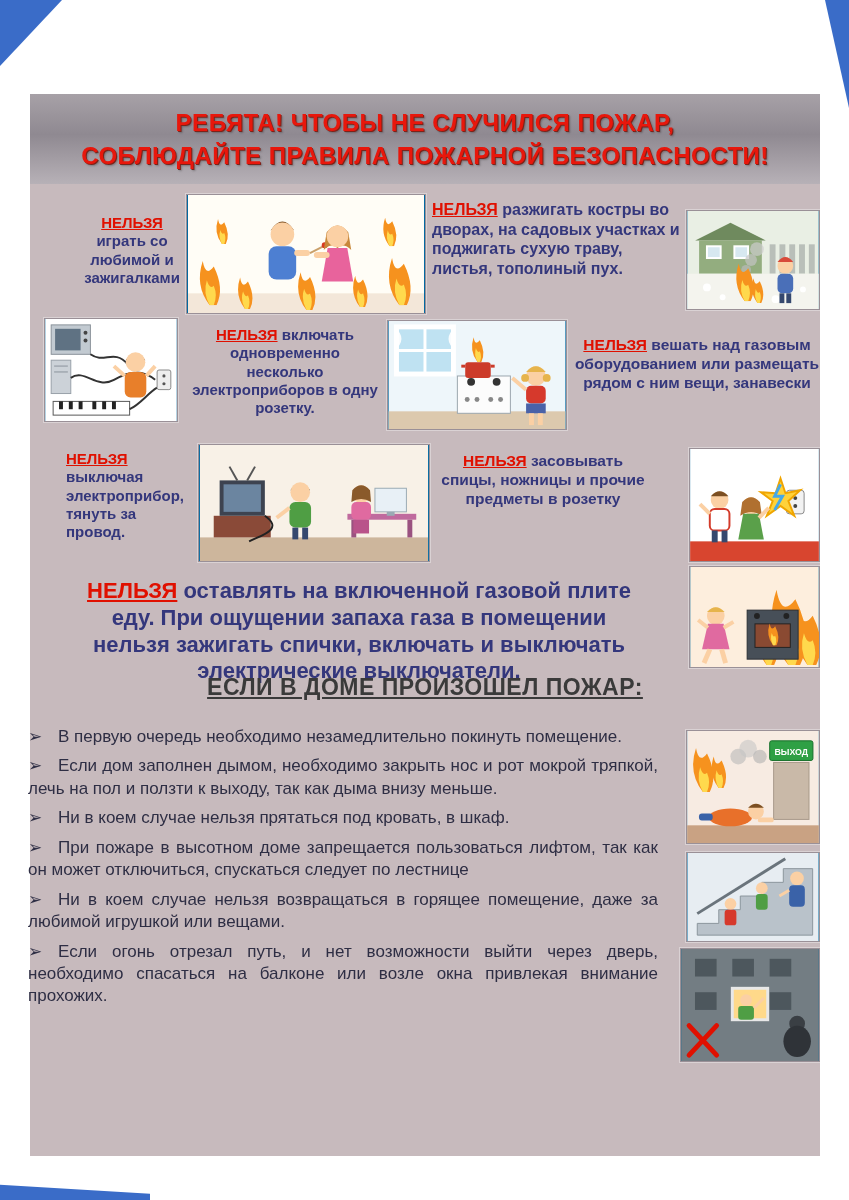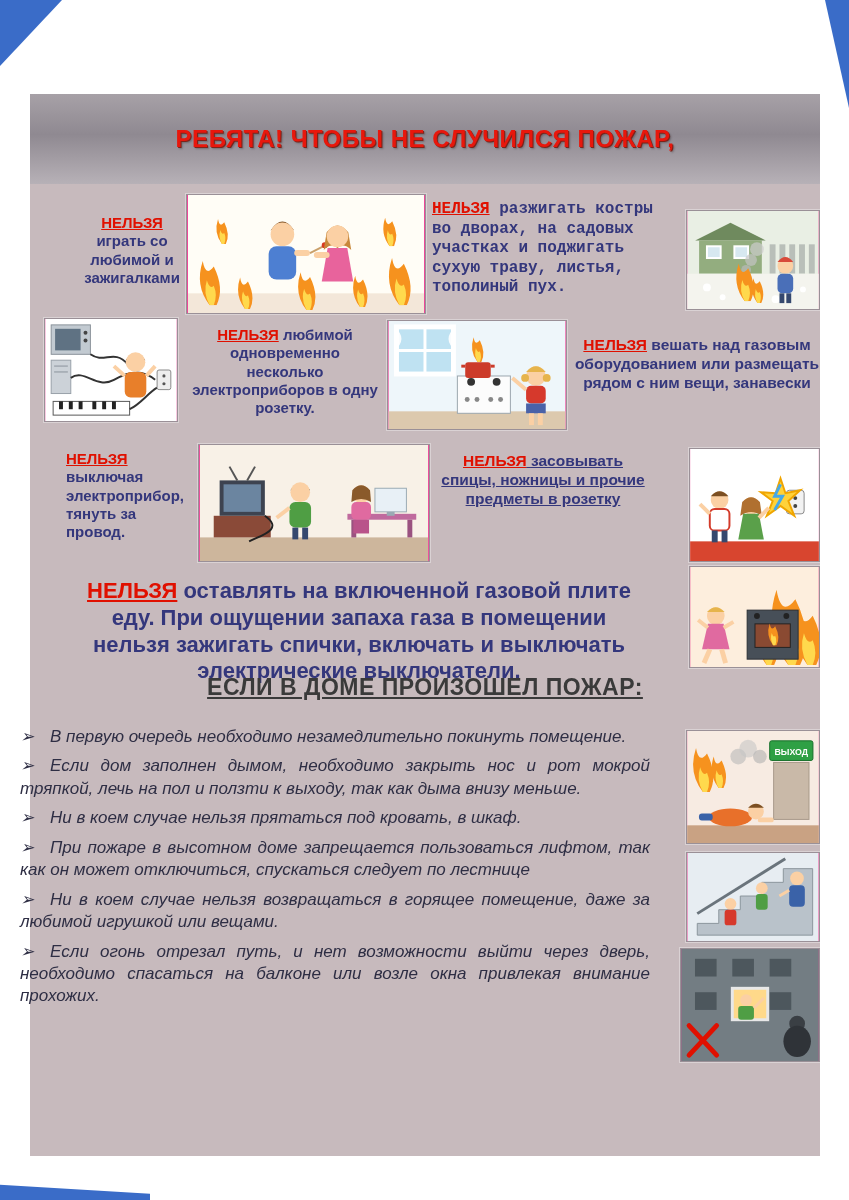--- a/index.html
+++ b/index.html
@@ -21,46 +21,46 @@
 
   
   .poster-bg { position:absolute; left:30px; top:184px; width:790px; height:972px; background:#c7babd; }
 
   
   .rule { position:absolute; font-weight:bold; color:#34377c; line-height:1.22; }
   .rule .kw { color:#e01000; text-decoration:underline; }
   .center { text-align:center; }
   .r1 { left:72px;  top:214px; width:120px; font-size:15px; }
   .r1 .kw { display:block; }
-  .r2 { left:432px; top:200px; width:248px; font-size:16px;font-family:Liberation Mono, monospace; }
+  .r2 { left:432px; top:200px; width:248px; font-size:16px; }
   .r3 { left:190px; top:326px; width:190px; font-size:15px; }
   .r4 { left:572px; top:336px; width:250px; font-size:15.5px; }
   .r5 { left:66px;  top:450px; width:112px; font-size:15px; }
   .r5 .kw { display:block; }
-  .r6 { left:436px; top:452px; width:214px; font-size:15.5px;text-decoration:underline; }
+  .r6 { left:436px; top:452px; width:214px; font-size:15.5px; }
   .r7 { left:72px;  top:578px; width:574px; font-size:22px; }
 
   
-  .pic { position:absolute; background:#ec4899; border:1px solid #9a9097; box-shadow:0 0 0 1px rgba(255,255,255,.35); overflow:hidden; }
+  .pic { position:absolute; background:#0369a1; border:1px solid #9a9097; box-shadow:0 0 0 1px rgba(255,255,255,.35); overflow:hidden; }
   .pic svg { display:block; width:100%; height:100%; }
   .p1 { left:186px; top:194px; width:240px; height:120px; }
   .p2 { left:686px; top:210px; width:134px; height:100px; }
   .p3 { left:44px;  top:318px; width:134px; height:104px; }
   .p4 { left:387px; top:320px; width:180px; height:110px; }
   .p5 { left:198px; top:444px; width:232px; height:118px; }
   .p6 { left:689px; top:448px; width:131px; height:114px; }
   .p7 { left:689px; top:566px; width:131px; height:102px; }
   .p8 { left:686px; top:730px; width:134px; height:114px; }
   .p9 { left:686px; top:852px; width:134px; height:90px;  }
   .p10{ left:680px; top:948px; width:140px; height:114px; }
 
   
   .fire-title { position:absolute; left:30px; top:674px; width:790px; text-align:center;
     font-size:23px; font-weight:bold; color:#3a3a3a; text-decoration:underline; letter-spacing:.5px; }
-  .bullets { position:absolute; left:20px; top:726px; width:630px; color:#2e2e44; font-size:17px; line-height:1.32;font-style:italic; }
+  .bullets { position:absolute; left:28px; top:726px; width:630px; color:#2e2e44; font-size:17px; line-height:1.32; }
   .bullets p { text-align:justify; margin-bottom:7px; }
   .bullets .marker { display:inline-block; width:30px; color:#2e2e44; }
 
   .defs-holder { position:absolute; width:0; height:0; overflow:hidden; }
 </style>
 </head>
 <body>
 
 <div class="sheet">
 
@@ -70,20 +70,21 @@
       <path d="M0,0 Q-5,-9 -2,-18 Q0,-11 3,-14 Q6,-7 3,0 Z" fill="#ffd94d"></path>
     </symbol>
   </svg>
 
   <div class="corner corner-tl"></div>
   <div class="corner corner-tr"></div>
   <div class="corner corner-bl"></div>
 
   <div class="banner">
     <div class="banner-line">РЕБЯТА! ЧТОБЫ НЕ СЛУЧИЛСЯ ПОЖАР,</div>
+    <div class="banner-line">СОБЛЮДАЙТЕ ПРАВИЛА ПОЖАРНОЙ БЕЗОПАСНОСТИ!</div>
   </div>
 
   <div class="poster-bg"></div>
 
   <div class="rule r1 center">
     <span class="kw">НЕЛЬЗЯ</span>
     <span>играть со любимой и зажигалками</span>
   </div>
   <div class="pic p1">
     <svg viewBox="0 0 240 120" xmlns="http://www.w3.org/2000/svg">
@@ -176,21 +177,21 @@
         <path d="M82,42 Q92,28 102,42 Z" fill="#7c4f22"></path>
         <circle cx="92" cy="44" r="10" fill="#fbd0a4"></circle>
         <rect x="81" y="54" width="22" height="26" rx="6" fill="#e87f2a"></rect>
         <line x1="81" y1="58" x2="70" y2="48" stroke="#fbd0a4" stroke-width="4"></line>
         <line x1="103" y1="58" x2="112" y2="48" stroke="#fbd0a4" stroke-width="4"></line>
       </g>
     </svg>
   </div>
   <div class="rule r3 center">
     <span class="kw">НЕЛЬЗЯ</span>
-    <span>любимой одновременно несколько электроприборов в одну розетку.</span>
+    <span>включать одновременно несколько электроприборов в одну розетку.</span>
   </div>
 
   <div class="pic p4">
     <svg viewBox="0 0 180 110" xmlns="http://www.w3.org/2000/svg">
       <rect width="180" height="110" fill="#eef6fa"></rect>
       <rect y="92" width="180" height="18" fill="#dcc9ae"></rect>
       <rect x="8" y="6" width="58" height="48" fill="#bfe2f2" stroke="#ffffff" stroke-width="5"></rect>
       <line x1="37" y1="6" x2="37" y2="54" stroke="#ffffff" stroke-width="3"></line>
       <line x1="8" y1="30" x2="66" y2="30" stroke="#ffffff" stroke-width="3"></line>
       <path d="M6,6 Q20,18 6,30 Z" fill="#ffffff" opacity=".9"></path>

